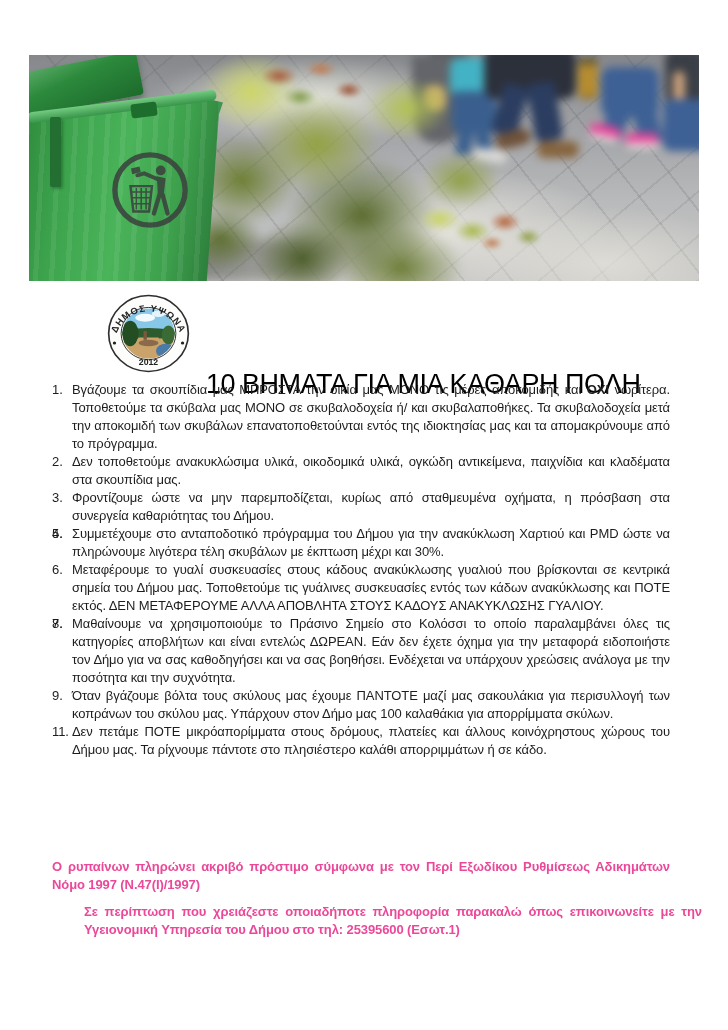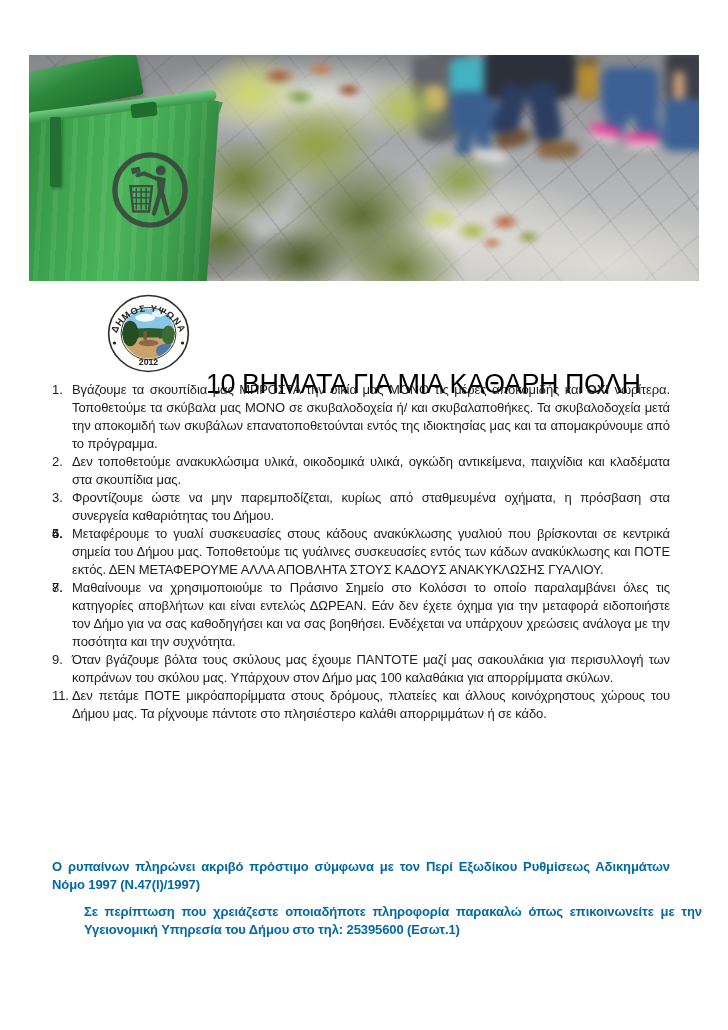--- a/index.html
+++ b/index.html
@@ -95,21 +95,21 @@
     letter-spacing:-0.5px;color:#000000;font-weight:400;white-space:nowrap;}
 
   
   .steps{position:absolute;left:52px;top:381px;width:618px;margin:0;padding:0;list-style:none;
     font-size:13px;line-height:18px;letter-spacing:-0.1px;text-align:justify;color:#1d1d1d;}
   .steps li{position:relative;padding-left:20px;}
   .steps .num{position:absolute;left:0;top:0;width:18px;text-align:left;}
 
   
   .notice{position:absolute;left:52px;width:618px;margin:0;font-size:13px;line-height:18px;
-    letter-spacing:-0.1px;font-weight:700;text-align:justify;color:#0369a1;}
+    letter-spacing:-0.1px;font-weight:700;text-align:justify;color:#ec4899;}
   .notice.penalty{top:858px;}
   .notice.contact{top:903px;margin-left:32px;}
 </style>
 </head>
 <body>
 
 <div class="page">
 
   <div class="photo">
     <div class="pavement"></div>
@@ -192,21 +192,21 @@
     <circle cx="91" cy="62" r="2" fill="#222222"></circle>
   </svg>
 
   <h1 class="title">10 ΒΗΜΑΤΑ ΓΙΑ ΜΙΑ ΚΑΘΑΡΗ ΠΟΛΗ</h1>
 
   <ol class="steps">
       <li><span class="num">1.</span><span>Βγάζουμε τα σκουπίδια μας ΜΠΡΟΣΤΑ την οικία μας ΜΟΝΟ τις μέρες αποκομιδής και </span><b>ΟΧΙ</b><span> νωρίτερα. Τοποθετούμε τα σκύβαλα μας ΜΟΝΟ σε σκυβαλοδοχεία ή/ και σκυβαλαποθήκες. Τα σκυβαλοδοχεία μετά την αποκομιδή των σκυβάλων επανατοποθετούνται εντός της ιδιοκτησίας μας και τα απομακρύνουμε από το πρόγραμμα.</span></li>
       <li><span class="num">2.</span><span>Δεν τοποθετούμε ανακυκλώσιμα υλικά, οικοδομικά υλικά, ογκώδη αντικείμενα, παιχνίδια και κλαδέματα στα σκουπίδια μας.</span></li>
       <li><span class="num">3.</span><span>Φροντίζουμε ώστε να μην παρεμποδίζεται, κυρίως από σταθμευμένα οχήματα, η πρόσβαση στα συνεργεία καθαριότητας του Δήμου.</span></li>
       <li><span class="num">4.</span></li>
-      <li><span class="num">5.</span></li>
+      <li><span class="num">5.</span><span>Συμμετέχουμε στο ανταποδοτικό πρόγραμμα του Δήμου για την ανακύκλωση Χαρτιού και PMD ώστε να πληρώνουμε λιγότερα τέλη σκυβάλων με έκπτωση μέχρι και 30%.</span></li>
       <li><span class="num">6.</span><span>Μεταφέρουμε το γυαλί συσκευασίες στους κάδους ανακύκλωσης γυαλιού που βρίσκονται σε κεντρικά σημεία του Δήμου μας. Τοποθετούμε τις γυάλινες συσκευασίες εντός των κάδων ανακύκλωσης και ΠΟΤΕ εκτός. ΔΕΝ ΜΕΤΑΦΕΡΟΥΜΕ ΑΛΛΑ ΑΠΟΒΛΗΤΑ ΣΤΟΥΣ ΚΑΔΟΥΣ ΑΝΑΚΥΚΛΩΣΗΣ ΓΥΑΛΙΟΥ.</span></li>
       <li><span class="num">7.</span></li>
       <li><span class="num">8.</span><span>Μαθαίνουμε να χρησιμοποιούμε το Πράσινο Σημείο στο Κολόσσι το οποίο παραλαμβάνει όλες τις κατηγορίες αποβλήτων και είναι εντελώς ΔΩΡΕΑΝ. Εάν δεν έχετε όχημα για την μεταφορά ειδοποιήστε τον Δήμο για να σας καθοδηγήσει και να σας βοηθήσει. Ενδέχεται να υπάρχουν χρεώσεις ανάλογα με την ποσότητα και την συχνότητα.</span></li>
       <li><span class="num">9.</span><span>Όταν βγάζουμε βόλτα τους σκύλους μας έχουμε ΠΑΝΤΟΤΕ μαζί μας σακουλάκια για περισυλλογή των κοπράνων του σκύλου μας. Υπάρχουν στον Δήμο μας 100 καλαθάκια για απορρίμματα σκύλων.</span></li>
       <li><span class="num">11.</span><span>Δεν πετάμε ΠΟΤΕ μικρόαπορίμματα στους δρόμους, πλατείες και άλλους κοινόχρηστους χώρους του Δήμου μας. Τα ρίχνουμε πάντοτε στο πλησιέστερο καλάθι απορριμμάτων ή σε κάδο.</span></li>
     </ol>
 
   <p class="notice penalty">Ο ρυπαίνων πληρώνει ακριβό πρόστιμο σύμφωνα με τον Περί Εξωδίκου Ρυθμίσεως Αδικημάτων Νόμο 1997 (Ν.47(Ι)/1997)</p>
   <p class="notice contact">Σε περίπτωση που χρειάζεστε οποιαδήποτε πληροφορία παρακαλώ όπως επικοινωνείτε με την Υγειονομική Υπηρεσία του Δήμου στο τηλ: 25395600 (Εσωτ.1)</p>
 

